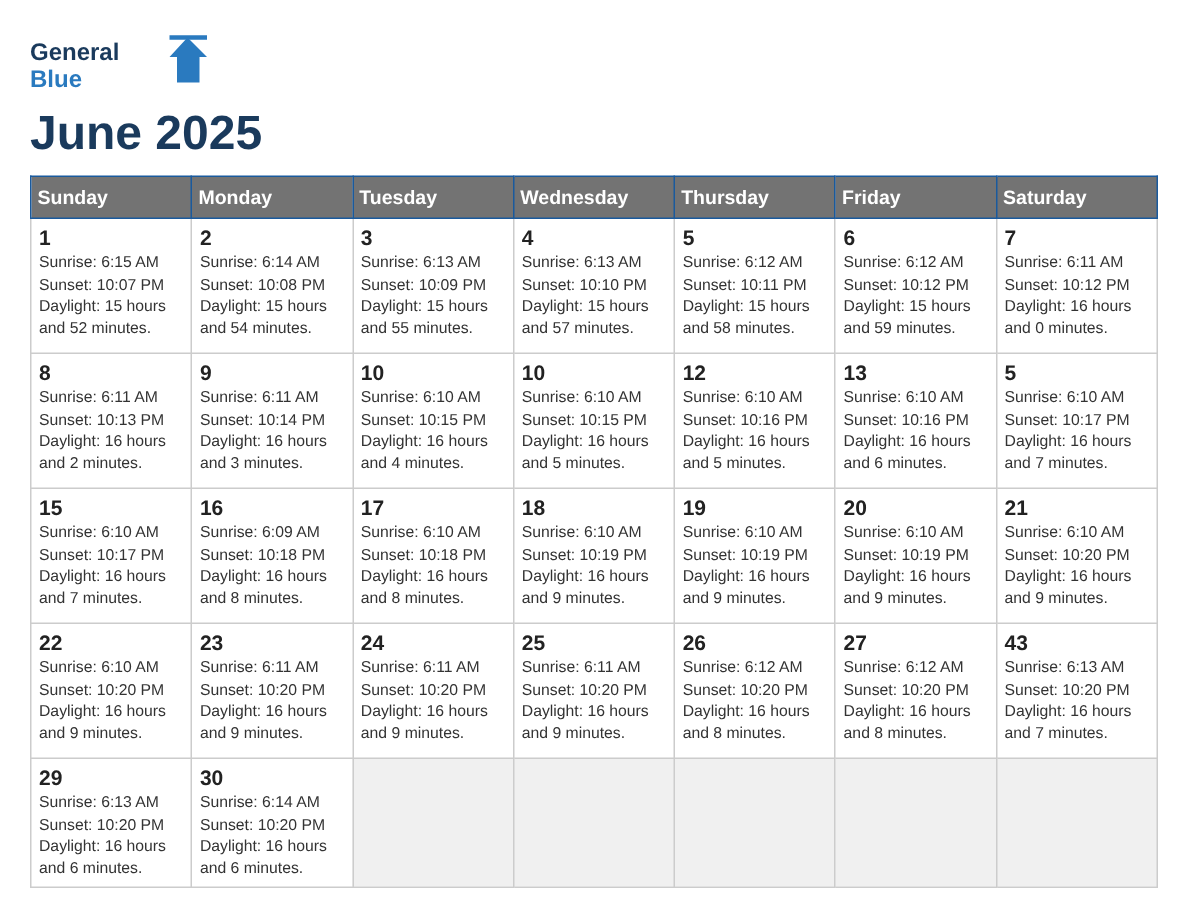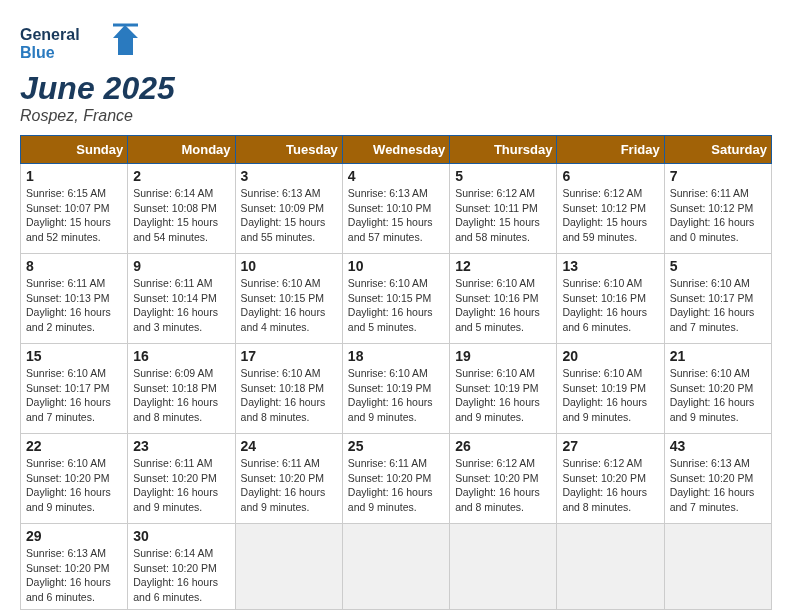--- a/index.html
+++ b/index.html
@@ -15,41 +15,41 @@
       justify-content: space-between;
       align-items: flex-start;
       margin-bottom: 10px;
       flex-direction: column;
     }
     .logo {
       display: flex;
       align-items: center;
     }
     .title-area {
-      font-style: italic;
+      text-align: right;
     }
     .month-year {
       font-size: 32px;
       font-weight: bold;
       color: #1a3a5c;
     }
     .location {
       font-size: 16px;
       color: #444;
     }
     .calendar {
       width: 100%;
       border-collapse: collapse;
       font-size: 11px;
     }
     .calendar th {
-      background-color: #a16207;
+      background-color: #737373;
       color: #fff;
       padding: 6px 4px;
-      text-align: right;
+      text-align: left;
       font-size: 13px;
       font-weight: bold;
       border: 1px solid #1a5a9d;
     }
     .calendar td {
       border: 1px solid #ccc;
       vertical-align: top;
       padding: 4px 5px;
       width: 107px;
       height: 90px;
@@ -81,21 +81,20 @@
   <div class="logo">
   <svg width="120" height="50" viewBox="0 0 120 50">
     <text x="0" y="20" font-family="Arial" font-size="16" font-weight="bold" fill="#1a3a5c">General</text>
     <text x="0" y="38" font-family="Arial" font-size="16" font-weight="bold" fill="#2a7abf">Blue</text>
     <polygon points="105,5 118,18 113,18 113,35 98,35 98,18 93,18" fill="#2a7abf"></polygon>
     <line x1="93" y1="5" x2="118" y2="5" stroke="#2a7abf" stroke-width="3"></line>
   </svg>
 </div>
   <div class="title-area">
     <div class="month-year">June 2025</div>
-    <div class="location">Rospez, France</div>
   </div>
 </div>
 
 <table class="calendar">
   <thead>
     <tr>
       <th>Sunday</th>
       <th>Monday</th>
       <th>Tuesday</th>
       <th>Wednesday</th>

